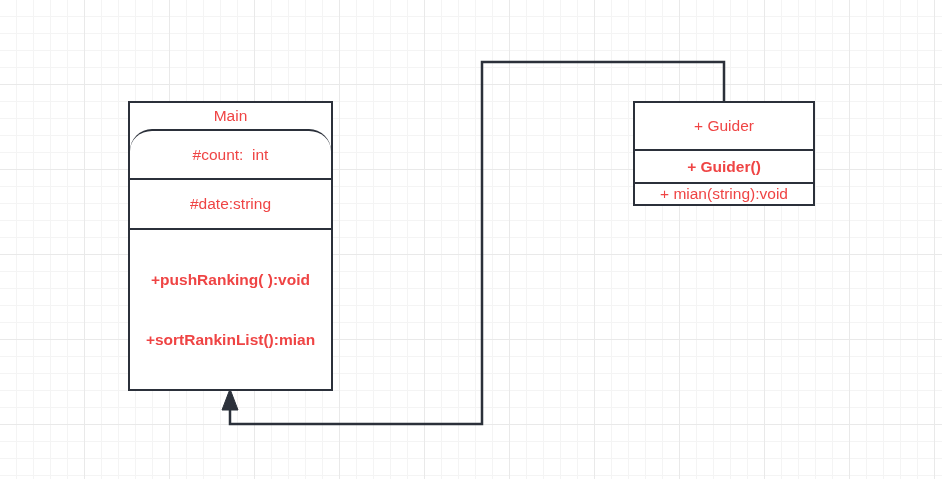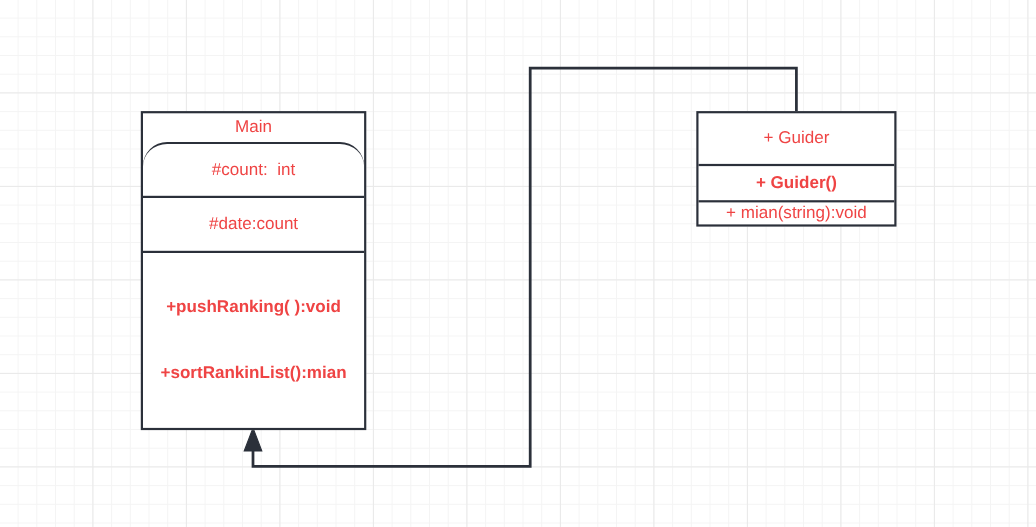--- a/index.html
+++ b/index.html
@@ -92,21 +92,21 @@
 <div id="canvas">
 
   <svg id="generalization-connector" viewBox="0 0 942 479" xmlns="http://www.w3.org/2000/svg">
     <path d="M 724 101 L 724 62 L 482 62 L 482 424 L 230 424 L 230 407" fill="none" stroke="#2b303a" stroke-width="2.5" stroke-linecap="square" stroke-linejoin="miter"></path>
     <polygon points="230,389 222,410 238,410" fill="#2b303a" stroke="#2b303a" stroke-width="1"></polygon>
   </svg>
 
   <div class="uml-class" id="class-main">
     <div class="compartment c-header">Main</div>
     <div class="compartment c-attr1">#count:  int</div>
-    <div class="compartment c-attr2">#date:count</div>
+    <div class="compartment c-attr2">#date:string</div>
     <div class="compartment c-ops">
       <div class="ops-list">
         <span>+pushRanking( ):void</span>
         <span>+sortRankinList():mian</span>
       </div>
     </div>
   </div>
 
   <div class="uml-class" id="class-guider">
     <div class="compartment c-header">+ Guider</div>

